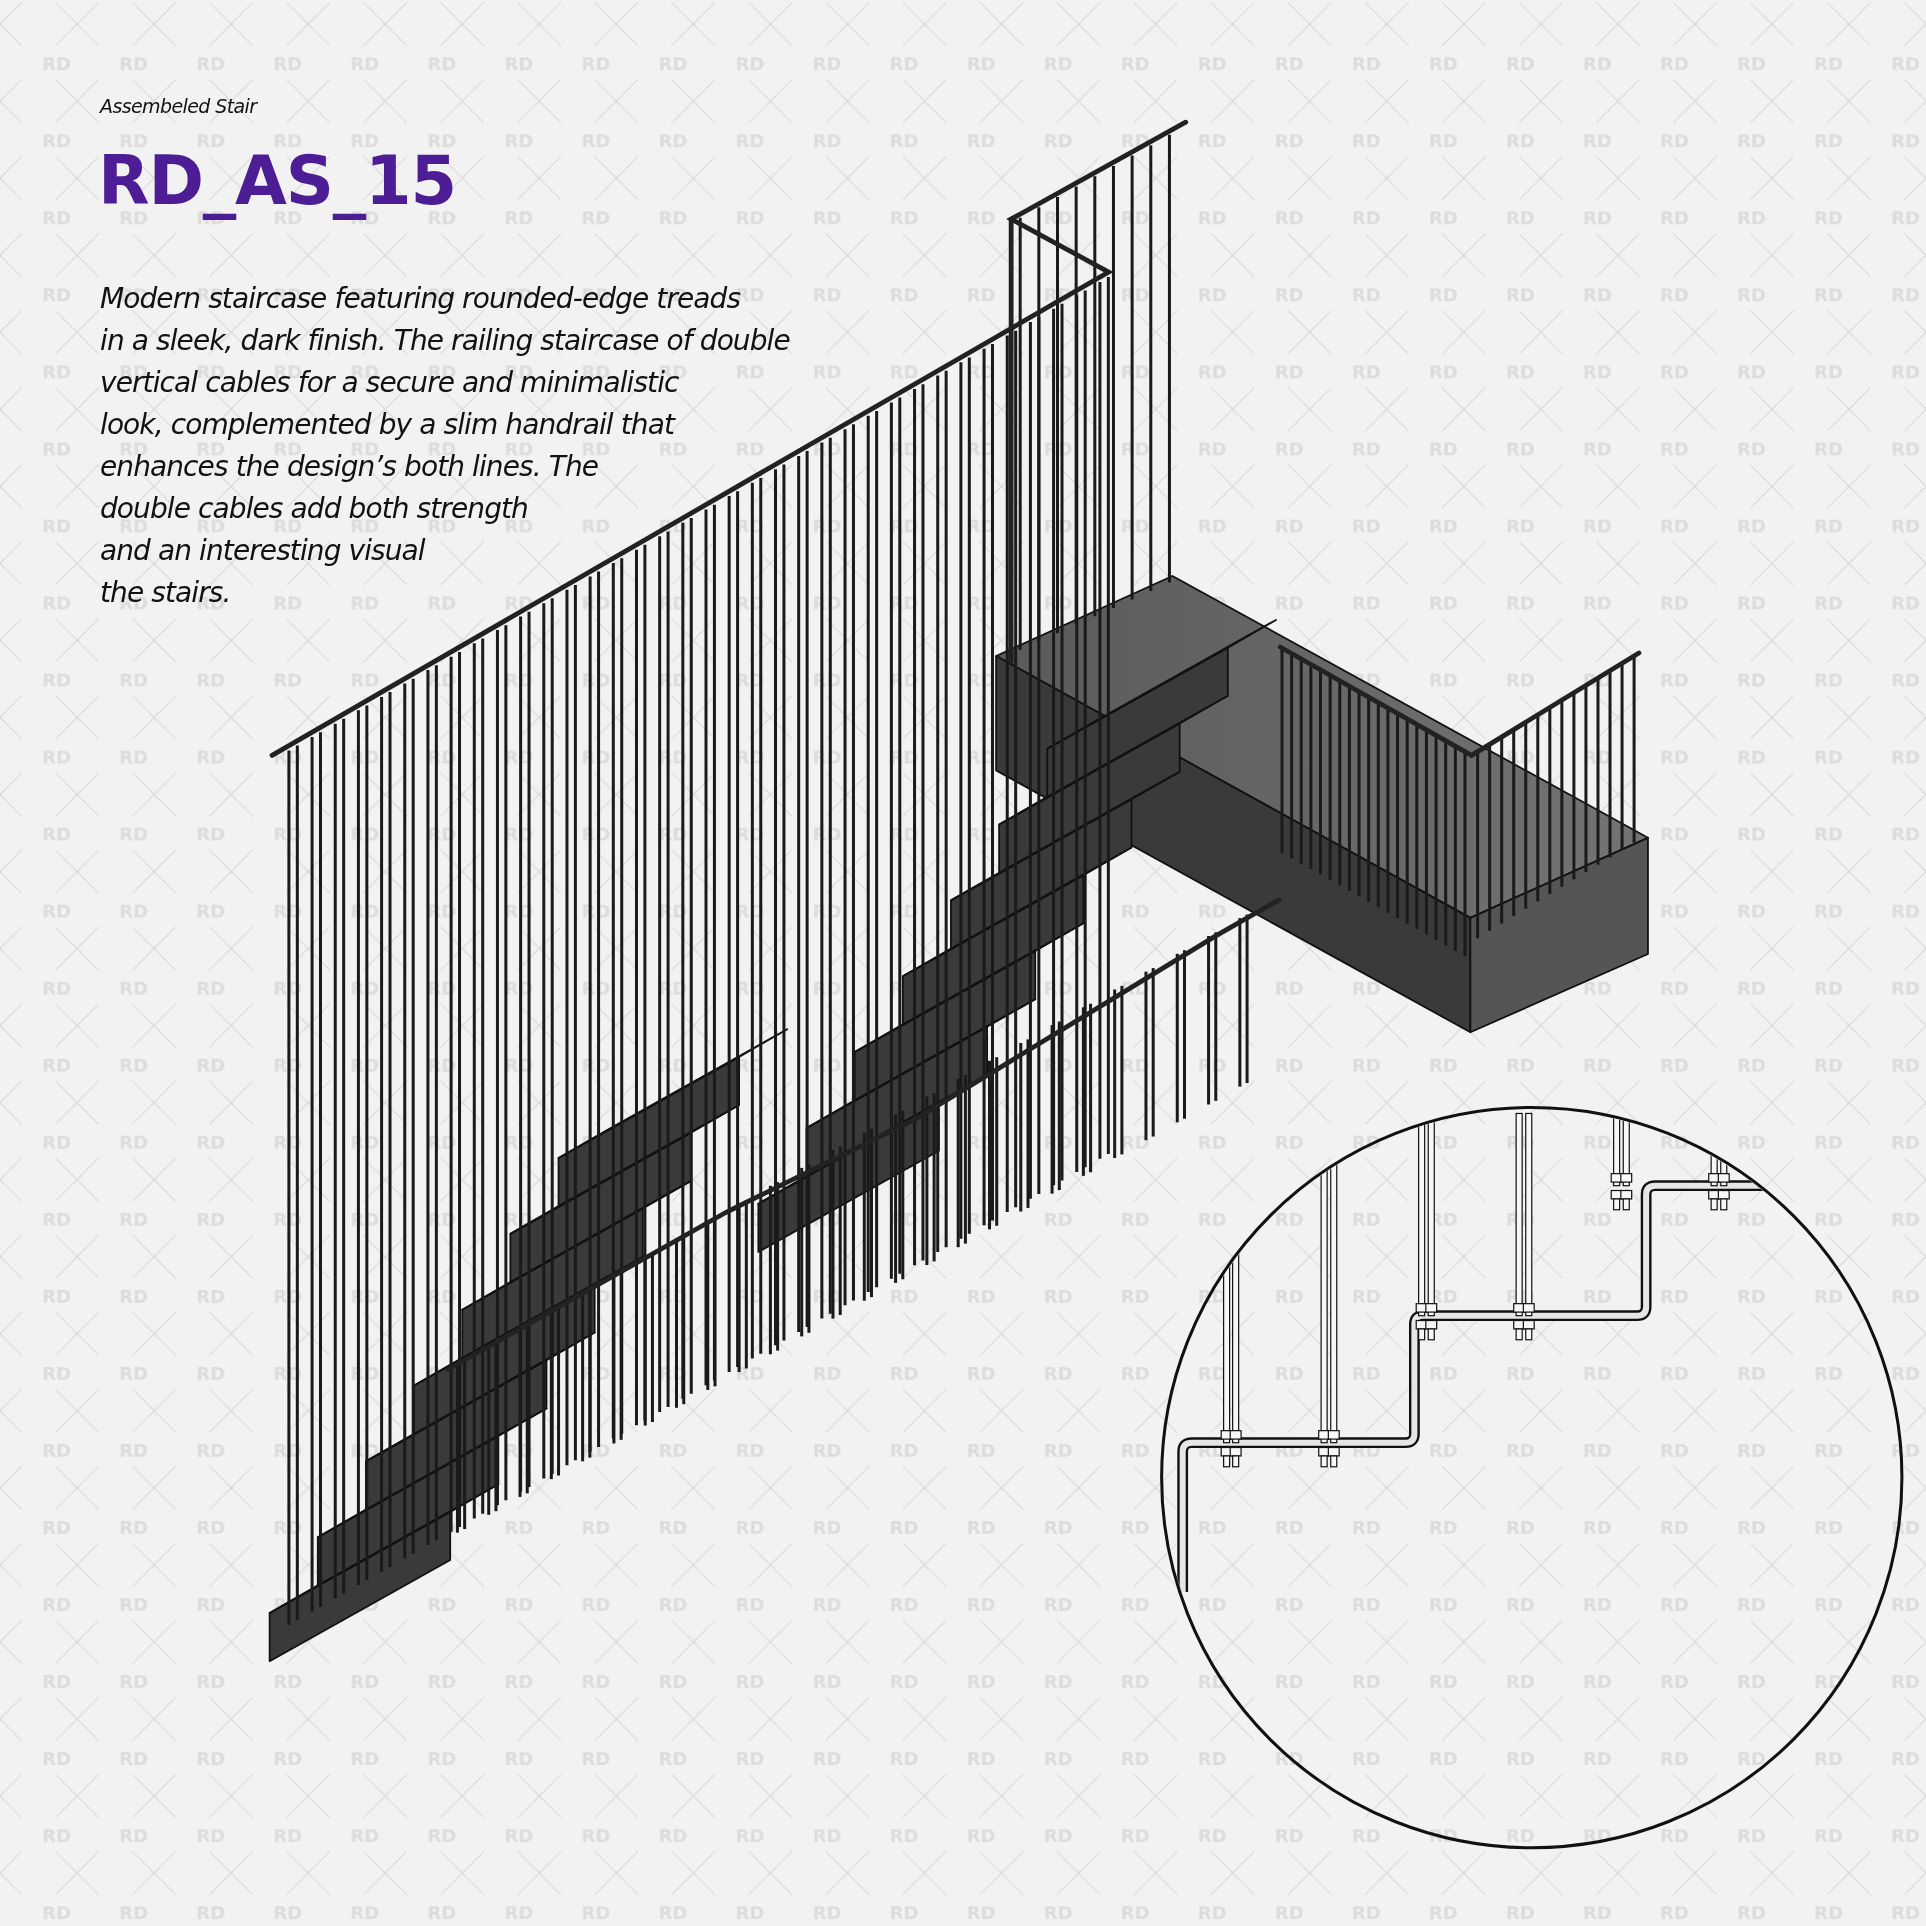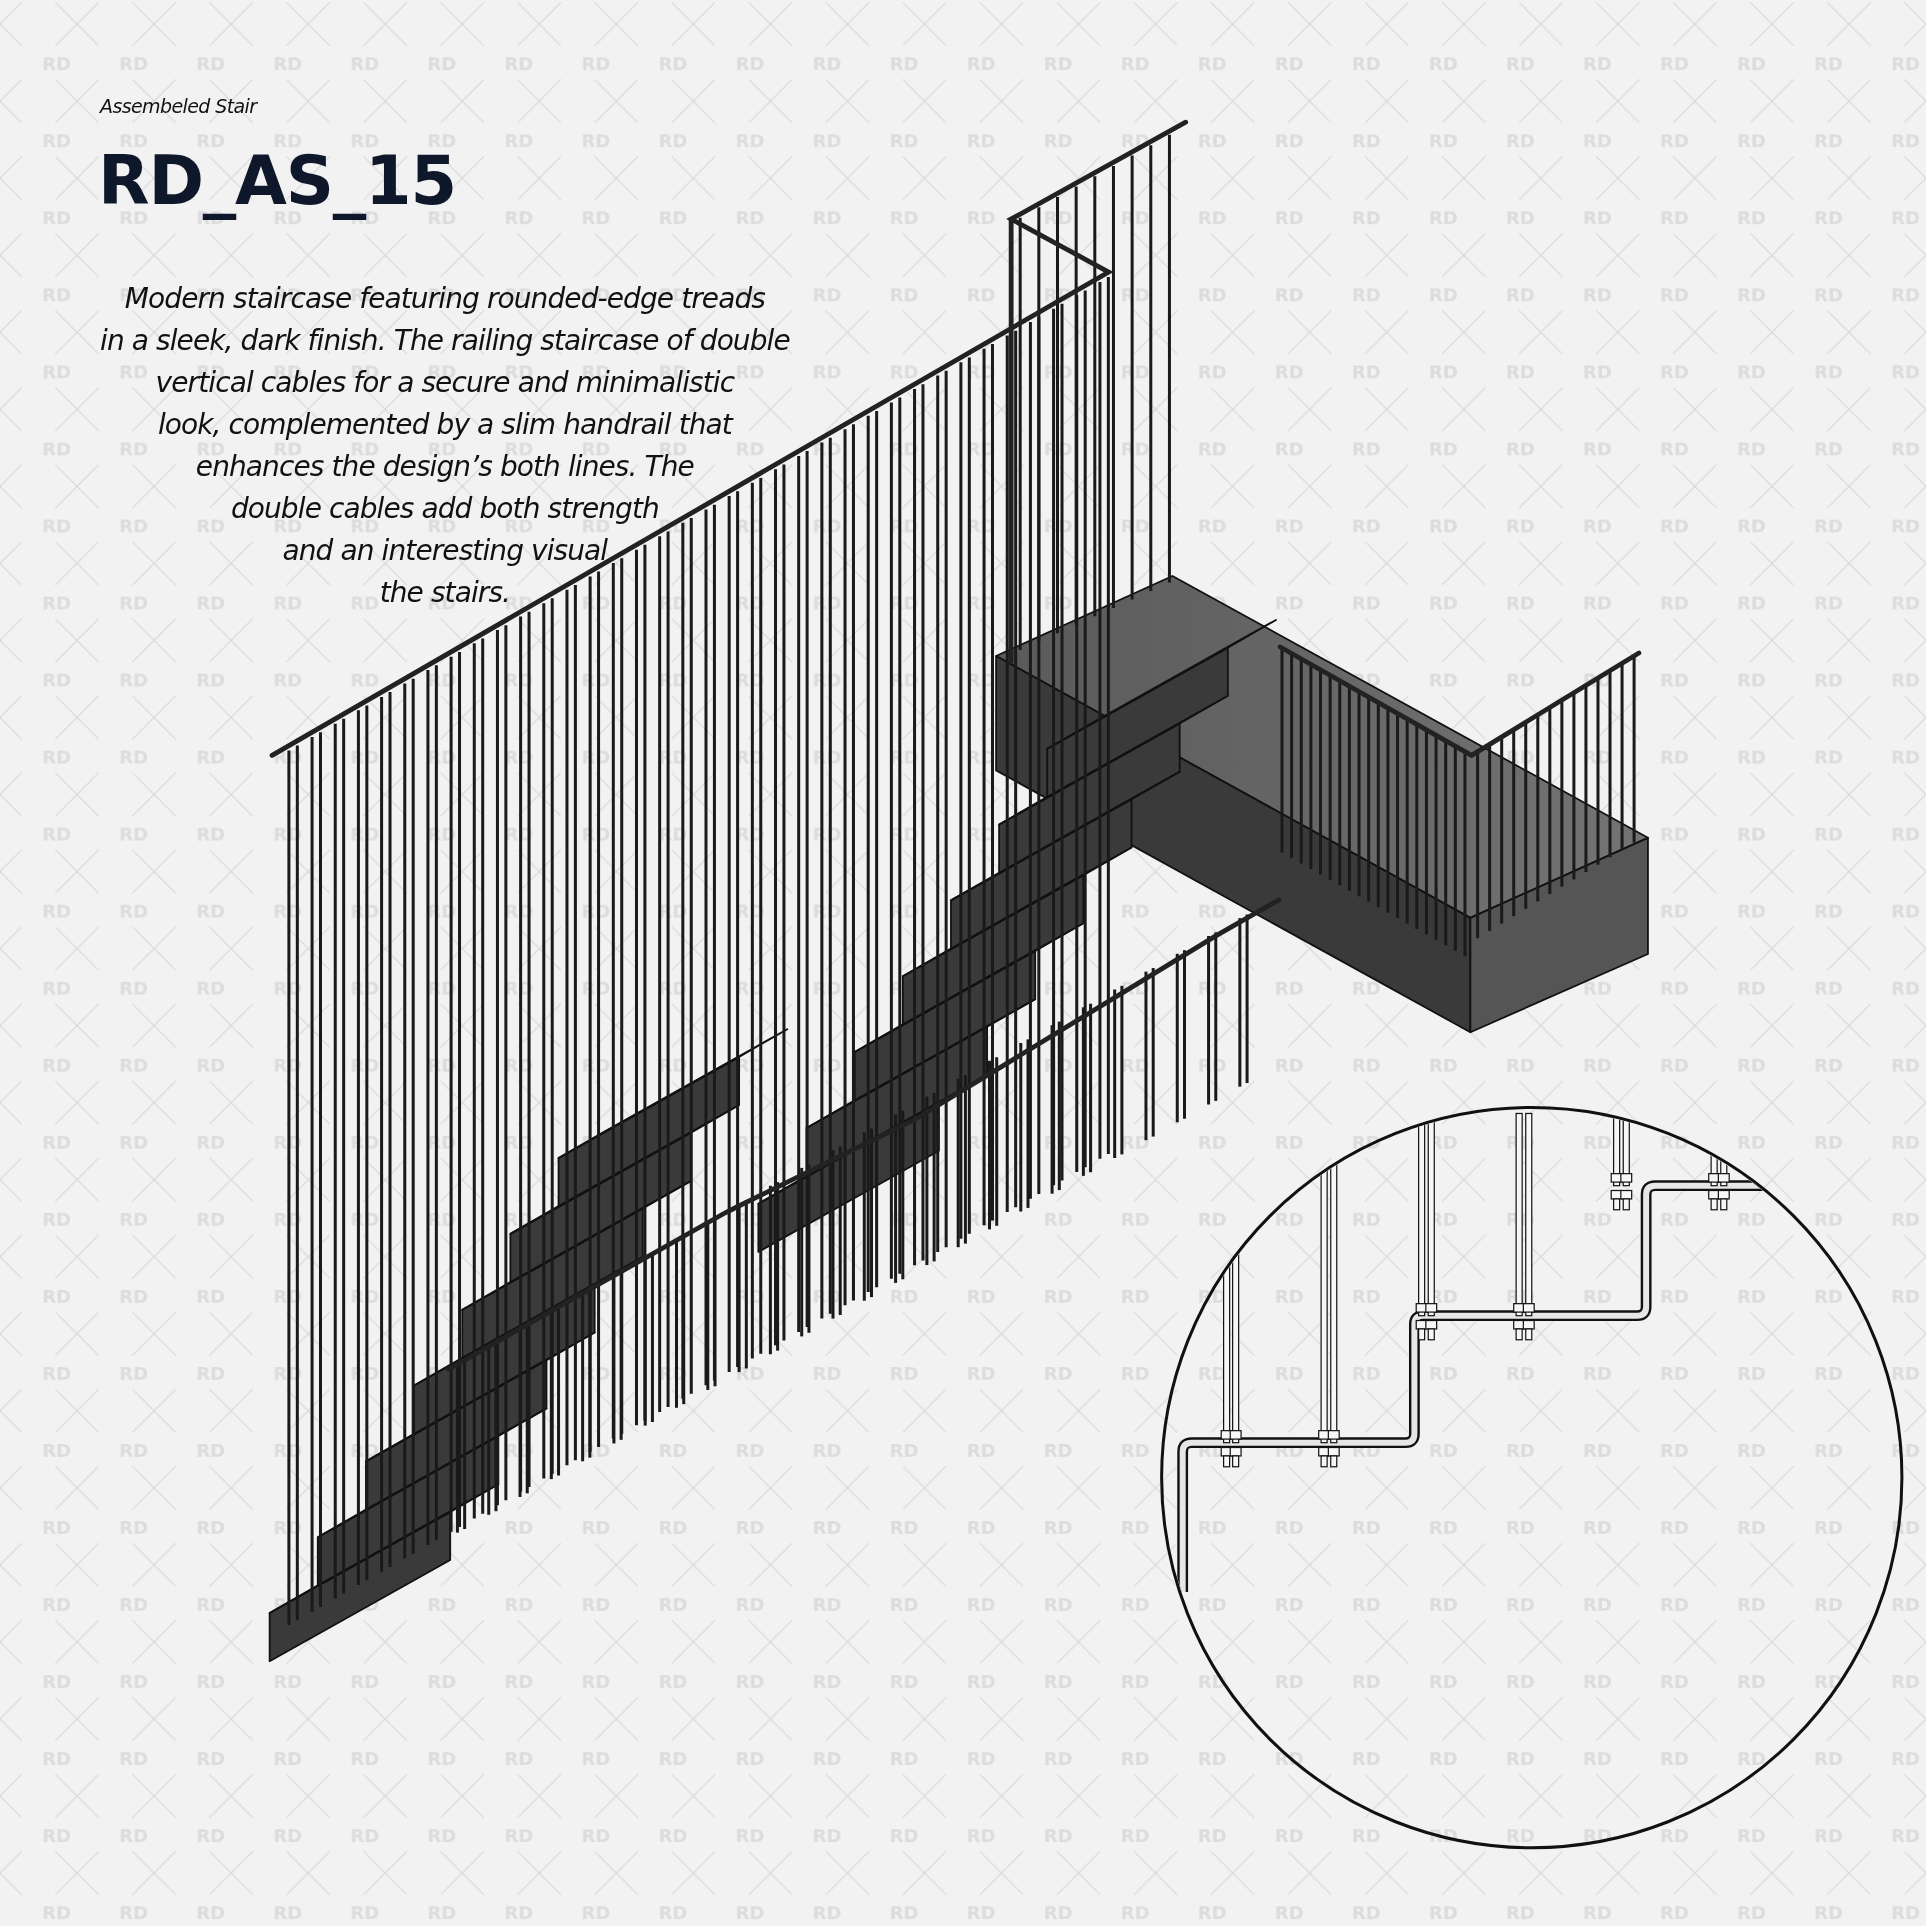--- a/index.html
+++ b/index.html
@@ -1,22 +1,22 @@
 <!DOCTYPE html>
 <html style="font-size:9.6px"><head>
 <meta charset="utf-8">
 <style>
   html,body{margin:0;padding:0;}
   body{width:1926px;height:1926px;background:#f2f2f2;position:relative;overflow:hidden;font-family:"DejaVu Sans",sans-serif;}
   #wm{position:absolute;left:0;top:0;width:1926px;height:1926px;}
   #art{position:absolute;left:0;top:0;width:1926px;height:1926px;}
   .subtitle{position:absolute;left:100px;top:95px;font-family:"DejaVu Sans",sans-serif;font-style:italic;font-size:19px;color:#111;letter-spacing:-0.6px;}
-  .title{position:absolute;left:98px;top:148px;font-family:"DejaVu Sans",sans-serif;font-weight:bold;font-size:67px;color:#0f172a;letter-spacing:-1.2px;line-height:1;}
+  .title{position:absolute;left:98px;top:148px;font-family:"DejaVu Sans",sans-serif;font-weight:bold;font-size:67px;color:#4c1d95;letter-spacing:-1.2px;line-height:1;}
   .desc{position:absolute;left:100px;top:278px;font-family:"DejaVu Sans",sans-serif;font-style:italic;font-size:28px;line-height:42px;color:#111;letter-spacing:-0.9px;}
-  .desc div{white-space:nowrap;text-align:center;}
+  .desc div{white-space:nowrap;}
 </style>
 </head>
 <body>
 
 <svg id="wm" xmlns="http://www.w3.org/2000/svg" viewBox="0 0 3200 3200" width="1926" height="1926">
   <defs>
     <pattern id="wmp" x="0" y="0" width="128" height="128" patternUnits="userSpaceOnUse">
       <g stroke="#d9d9d9" stroke-width="2" fill="none">
         <line x1="-36" y1="4" x2="36" y2="76"></line>
         <line x1="36" y1="4" x2="-36" y2="76"></line>

